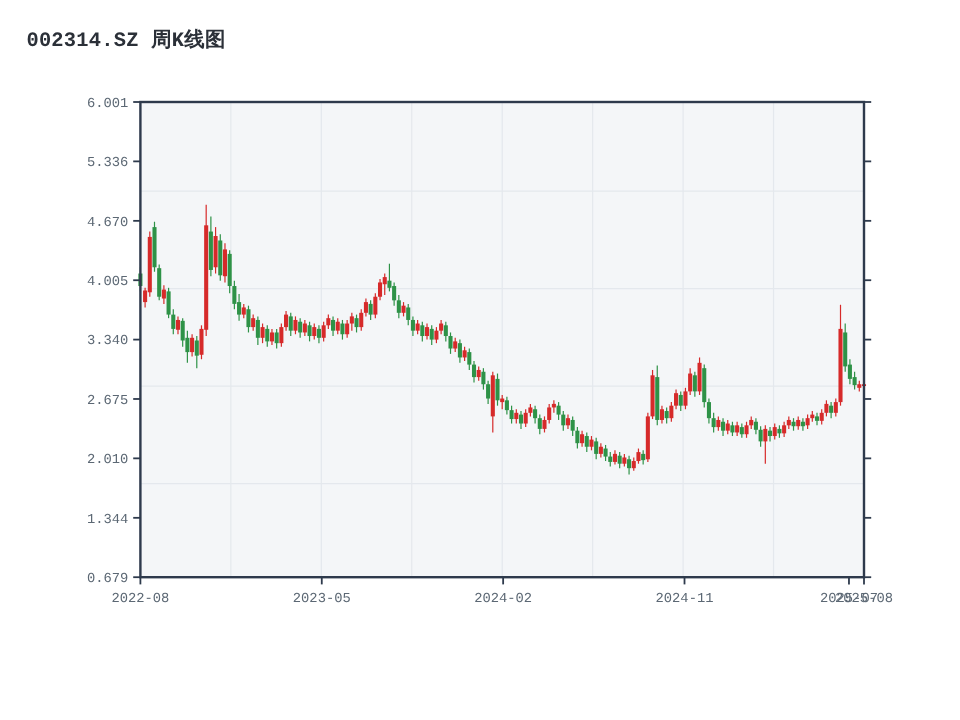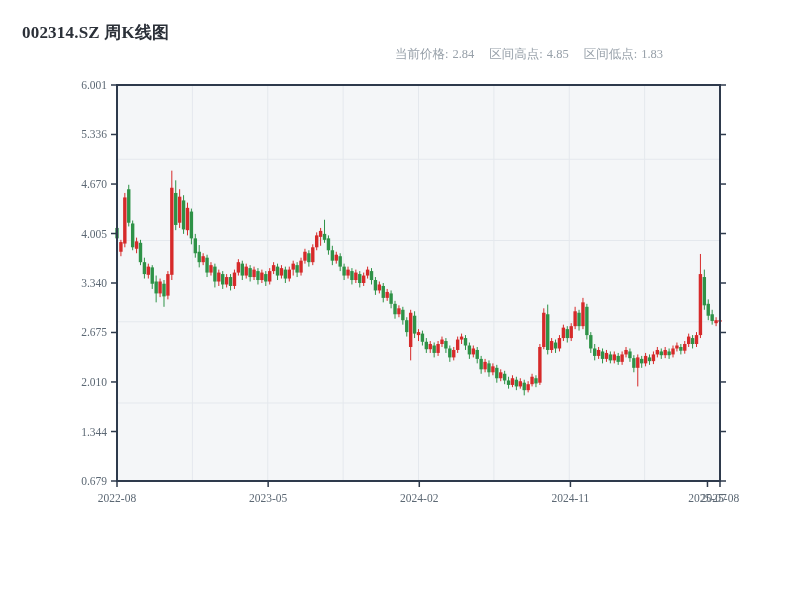--- a/index.html
+++ b/index.html
@@ -1,44 +1,33 @@
 <!DOCTYPE html>
 <html><head>
 <meta charset="utf-8">
 <style>
   html,body{margin:0;padding:0;background:#ffffff;}
   #page{position:relative;width:800px;height:600px;background:#ffffff;overflow:hidden;
-        font-family:Liberation Serif, serif;}
+        font-family:Liberation Mono, monospace;}
   #kline-svg{position:absolute;left:0;top:0;}
   .hdr{position:absolute;left:22px;z-index:2;}
   #page-title{top:21px;font-size:17px;font-weight:600;color:#2b3038;letter-spacing:0.2px;}
   #subtitle{top:46px;font-size:12.5px;color:#97a0a9;}
   #subtitle span{margin-right:3px;}
   #stats{position:absolute;left:395px;top:46px;z-index:2;font-size:12.5px;color:#97a0a9;
          display:flex;gap:15px;}
   .stat .lab{margin-right:4px;}
 </style>
 </head>
 <body>
 
 <div id="page">
   <div class="hdr" id="page-title">002314.SZ 周K线图</div>
 
 
-  <div id="stats">
-    <span class="stat">
-      <span class="lab">当前价格:</span><span>2.84</span>
-    </span>
-    <span class="stat">
-      <span class="lab">区间高点:</span><span>4.85</span>
-    </span>
-    <span class="stat">
-      <span class="lab">区间低点:</span><span>1.83</span>
-    </span>
-  </div>
 
   <svg id="kline-svg" width="800" height="600" viewBox="0 0 800 600">
       <rect x="117" y="85" width="603" height="396" fill="#f4f6f8"></rect>
       <line x1="117" y1="159.25930101465616" x2="720" y2="159.25930101465616" stroke="#e4e8ed" stroke-width="1"></line>
       <line x1="117" y1="240.51296505073282" x2="720" y2="240.51296505073282" stroke="#e4e8ed" stroke-width="1"></line>
       <line x1="117" y1="321.76662908680953" x2="720" y2="321.76662908680953" stroke="#e4e8ed" stroke-width="1"></line>
       <line x1="117" y1="403.02029312288613" x2="720" y2="403.02029312288613" stroke="#e4e8ed" stroke-width="1"></line>
       <line x1="192.375" y1="85" x2="192.375" y2="481" stroke="#e4e8ed" stroke-width="1"></line>
       <line x1="267.75" y1="85" x2="267.75" y2="481" stroke="#e4e8ed" stroke-width="1"></line>
       <line x1="343.125" y1="85" x2="343.125" y2="481" stroke="#e4e8ed" stroke-width="1"></line>

